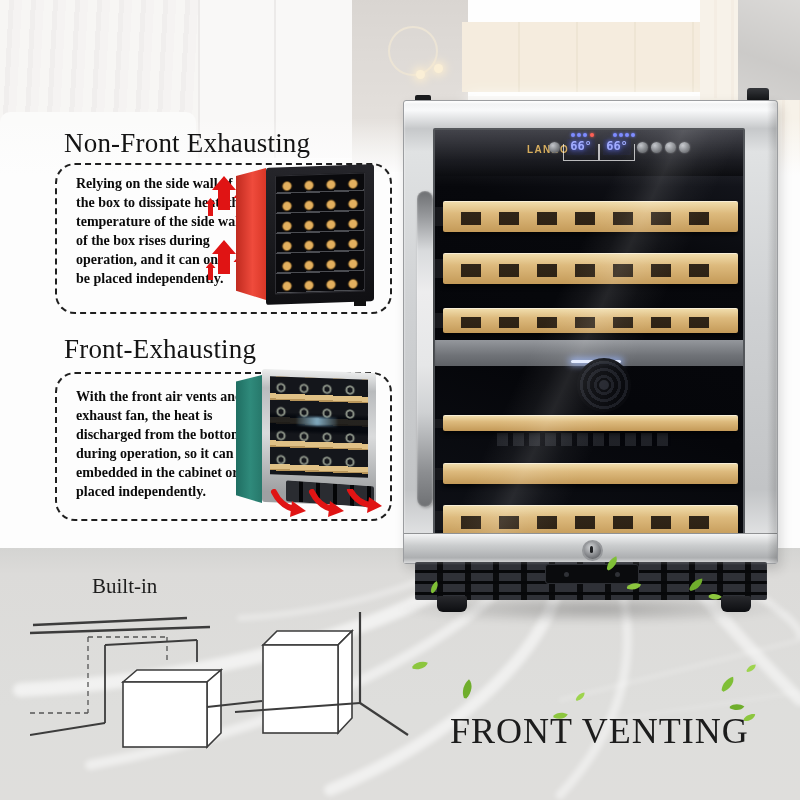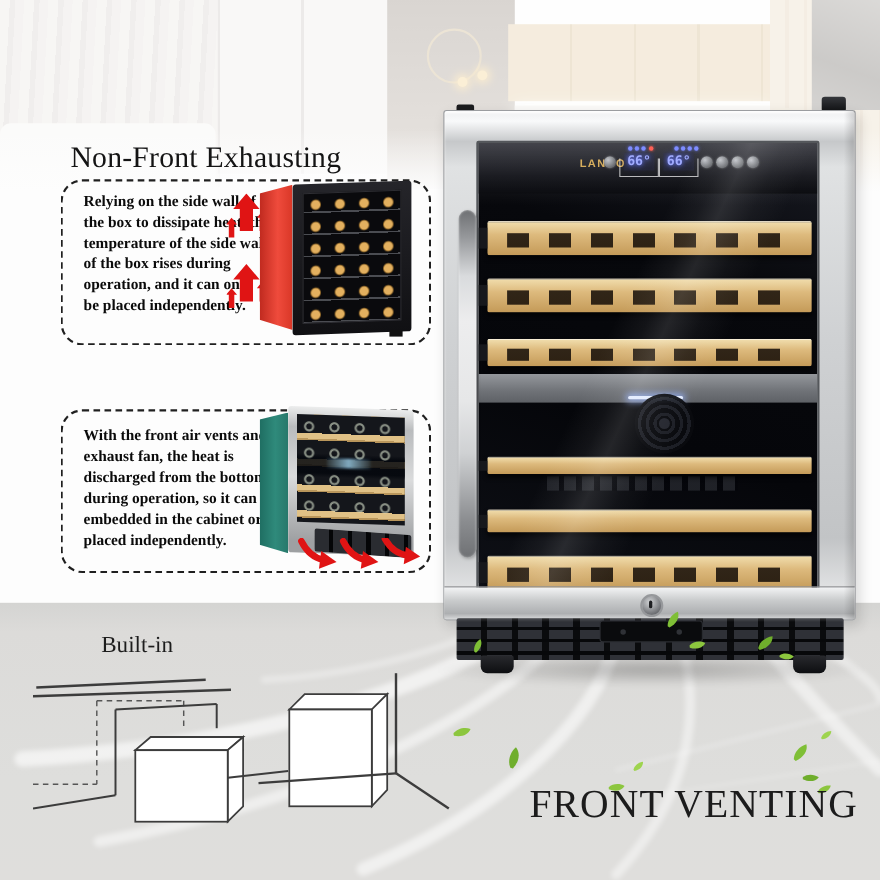--- a/index.html
+++ b/index.html
@@ -150,21 +150,21 @@
      border:1px solid #2d2f34;border-radius:3px;}
   .latch::before,.latch::after{content:"";position:absolute;top:7px;width:5px;height:5px;border-radius:50%;background:#2f3136;}
   .latch::before{left:18px;} .latch::after{right:18px;}
   .foot{position:absolute;top:508px;width:30px;height:16px;border-radius:2px 2px 6px 6px;
      background:linear-gradient(180deg,#28292d,#0d0e11);}
   #footL{left:34px;} #footR{left:318px;}
   .cshadow{left:393px;top:594px;width:398px;height:30px;
      background:radial-gradient(ellipse at center,rgba(0,0,0,.24),rgba(0,0,0,0) 70%);filter:blur(3px);}
 
   
-  .venting{left:450px;top:710px;width:330px;text-align:right;margin:0;
+  .venting{left:450px;top:710px;width:330px;text-align:left;margin:0;
      color:#1c1c1c;font-size:36px;font-weight:normal;letter-spacing:1px;}
 
   svg{display:block;}
   .layer{left:0;top:0;width:800px;height:800px;pointer-events:none;}
 </style>
 </head>
 <body>
 
 <div class="stage">
 
@@ -225,20 +225,21 @@
     </g>
   </svg>
   <div class="abs miniR">
     <div class="mr-side"></div>
     <div class="mr-front">
       <div class="mr-glass"></div>
     </div>
     <div class="mr-foot"></div>
   </div>
 
+  <h2 class="abs sec-title" id="t2">Front-Exhausting</h2>
   <div class="abs dashbox" id="box2">
     <p class="abs boxtext" id="p2">With the front air vents and exhaust fan, the heat is discharged from the bottom during operation, so it can be embedded in the cabinet or placed independently.</p>
   </div>
   <div class="abs miniT">
     <div class="mt-side"></div>
     <div class="mt-front">
       <div class="mt-glass">
         <div class="mt-glint"></div>
       </div>
       <div class="mt-vent"></div>

